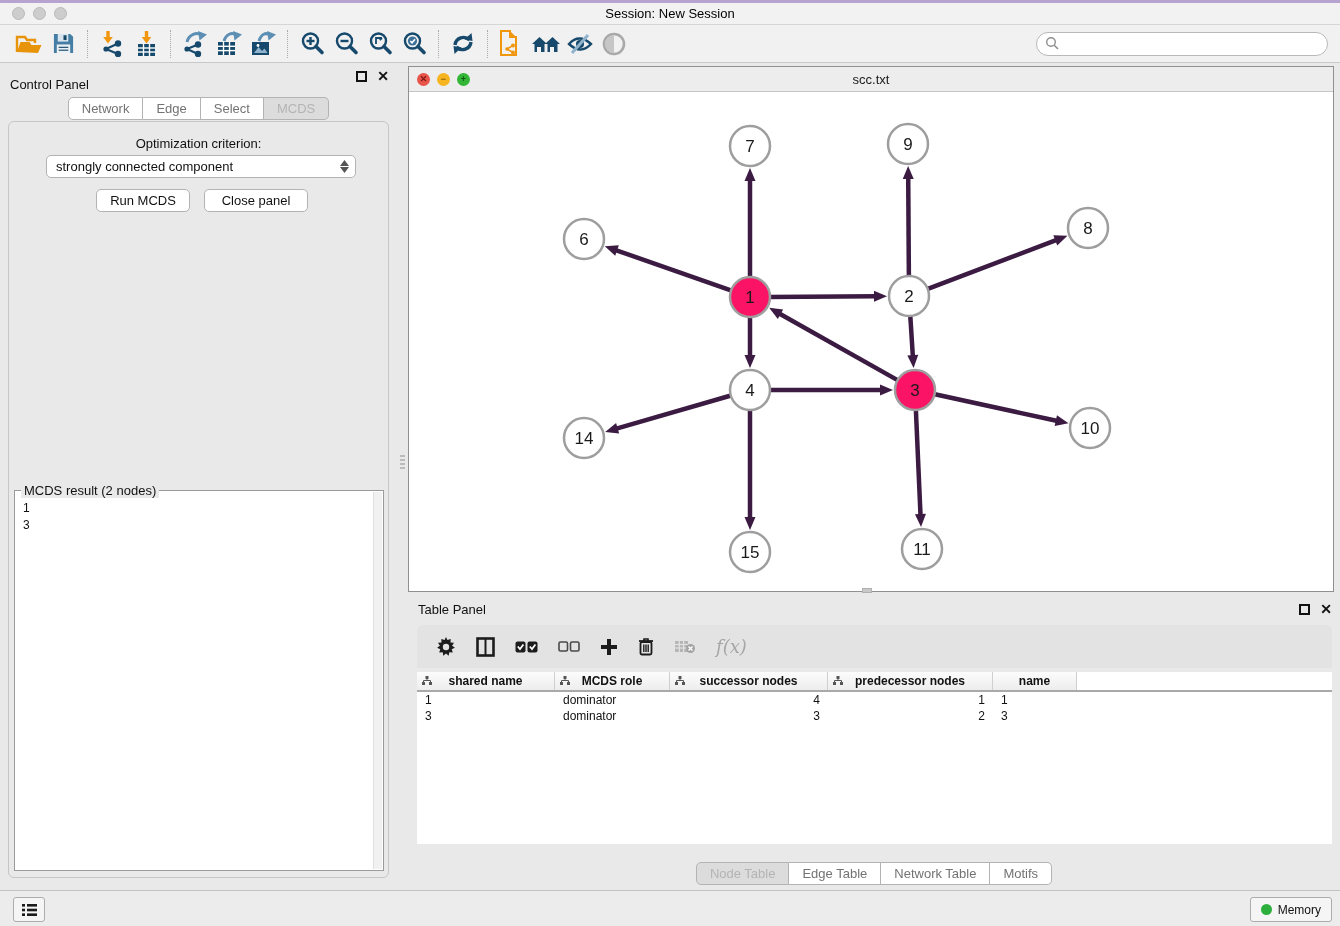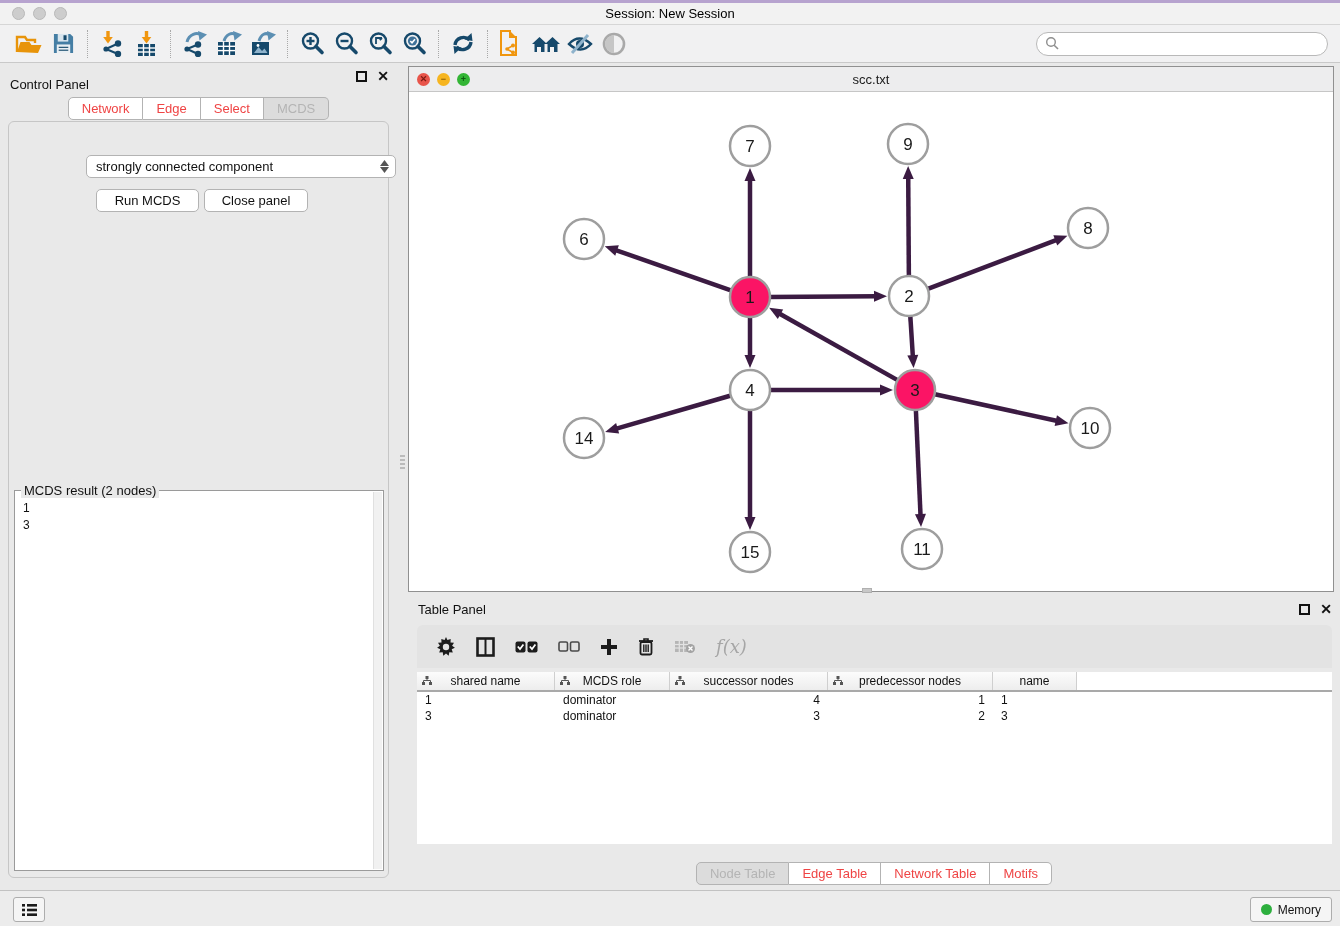--- a/index.html
+++ b/index.html
@@ -25,32 +25,32 @@
 
   
   #control-panel { left:0; top:63px; width:397px; height:827px; background:#e9e9e9; }
   #cp-header { position:absolute; left:0; top:0; width:100%; height:30px; display:flex; align-items:center; }
   #cp-title { font-size:13px; color:#111; margin-left:10px;margin-top:12px; }
   .win-btns { position:absolute; right:8px; top:8px; display:flex; gap:10px; align-items:center; }
   .float-btn { width:11px; height:11px; border:2px solid #111; }
   .close-btn { font-size:14px; font-weight:bold; color:#111; line-height:11px; }
 
   .tab-row { display:flex; justify-content:center; }
-  .tab { font-size:13px; padding:3px 13px; background:#fff; border:1px solid #b3b3b3; border-left:none; color:#ef4444; white-space:nowrap; }
+  .tab { font-size:13px; padding:3px 13px; background:#fff; border:1px solid #b3b3b3; border-left:none; color:#737373; white-space:nowrap; }
   .tab:first-child { border-left:1px solid #b3b3b3; border-radius:5px 0 0 5px; }
   .tab:last-child { border-radius:0 5px 5px 0; }
   .tab.active { background:#dcdcdc; color:#b4b4b4; }
   #cp-tabs { position:absolute; left:0; top:34px; width:100%; }
 
   #cp-body { position:absolute; left:8px; top:58px; width:381px; height:757px; border:1px solid #c6c6c6; border-radius:6px; }
   #opt-label { position:absolute; left:0; top:14px; width:100%; text-align:center; font-size:13px; color:#111; }
-  #criterion-select { position:absolute; left:37px; top:33px; width:310px; height:23px; background:#fff; border:1px solid #b3b3b3; border-radius:5px; display:flex; align-items:center; font-size:13px; padding-left:9px; color:#111;margin-left:40px; }
+  #criterion-select { position:absolute; left:37px; top:33px; width:310px; height:23px; background:#fff; border:1px solid #b3b3b3; border-radius:5px; display:flex; align-items:center; font-size:13px; padding-left:9px; color:#111; }
   #criterion-stepper { margin-left:auto; margin-right:6px; display:flex; flex-direction:column; gap:1px; }
   .btn { position:absolute; height:23px; background:#fff; border:1px solid #b3b3b3; border-radius:5px; font-size:13px; color:#111; display:flex; align-items:center; justify-content:center; }
-  #run-btn { left:87px; top:67px; width:103px; }
+  #run-btn { left:87px; top:67px; width:94px; }
   #close-panel-btn { left:195px; top:67px; width:104px; }
 
   #result-box { position:absolute; left:5px; top:368px; width:370px; height:381px; border:1px solid #9a9a9a; background:#fff; }
   #result-legend { position:absolute; left:6px; top:-8px; background:#e9e9e9; padding:0 3px; font-size:13px; color:#111; }
   #result-text { position:absolute; left:0; top:1px; right:10px; bottom:0; padding:8px 0 0 8px; font-size:12px; line-height:17px; color:#111; white-space:pre-line; }
   #result-scroll { position:absolute; right:1px; top:1px; width:9px; bottom:1px; background:#f1f1f1; border-left:1px solid #e0e0e0; }
 
   
   #vsplit { left:397px; top:63px; width:11px; height:827px; background:#e9e9e9; }
   .grip-v { position:absolute; left:3px; top:392px; width:5px; height:14px; background:linear-gradient(#bbb 2px, transparent 2px); background-size:5px 4px; }
@@ -68,21 +68,21 @@
   
   #table-panel { left:408px; top:596px; width:932px; height:294px; background:#e9e9e9; }
   #tp-header { position:absolute; left:0; top:0; width:100%; height:26px; display:flex; align-items:center; }
   #tp-title { font-size:13px; color:#111; margin-left:10px; }
   #tp-toolbar { position:absolute; left:9px; right:8px; top:29px; height:43px; background:#e3e3e3; border-radius:6px 6px 0 0; display:flex; align-items:center; gap:20px; padding-left:19px; }
   .tpt-icon { display:flex; align-items:center; justify-content:center; }
   #fx-label { font-family:"DejaVu Serif", serif; font-style:italic; font-size:18px; color:#a6a6a6; }
 
   #tp-table { position:absolute; left:9px; top:76px; right:8px; height:172px; background:#fff; }
   #tp-thead { display:flex; height:20px; border-bottom:2px solid #a9a9a9; }
-  .th { background:linear-gradient(#fcfcfc,#ededed); border-right:1px solid #cfcfcf; display:flex; align-items:center; justify-content:center; gap:5px; font-size:12px; color:#111; }
+  .th { background:linear-gradient(#fcfcfc,#ededed); border-right:1px solid #cfcfcf; display:flex; align-items:center; justify-content:center; gap:5px; font-size:12px; color:#111;font-weight:bold; }
   .th .hicon { flex:0 0 auto; position:absolute; left:5px; }
   .th { position:relative; }
   .trow { display:flex; height:16px; }
   .td { font-size:12px; color:#111; padding:1px 8px 0 8px; white-space:nowrap; overflow:hidden; }
 
   #tp-tabs { position:absolute; left:0; top:266px; width:100%; }
 
   
   #statusbar { left:0; top:890px; width:1340px; height:36px; background:#ececec; border-top:1px solid #c2c2c2; }
   #list-btn { position:absolute; left:13px; top:6px; width:32px; height:25px; background:#f5f5f5; border:1px solid #adadad; border-radius:3px; display:flex; align-items:center; justify-content:center; }
@@ -271,20 +271,21 @@
   </div>
 
   <div id="cp-tabs" class="tab-row">
     <div class="tab">Network</div>
     <div class="tab">Edge</div>
     <div class="tab">Select</div>
     <div class="tab active">MCDS</div>
   </div>
 
   <div id="cp-body">
+    <div id="opt-label">Optimization criterion:</div>
 
     <div id="criterion-select">
       <span>strongly connected component</span>
       <span id="criterion-stepper">
         <svg width="9" height="6" viewBox="0 0 9 6">
             <path d="M4.5 0 L9 6 H0 z" fill="#555"></path>
           </svg>
         <svg width="9" height="6" viewBox="0 0 9 6">
             <path d="M4.5 6 L0 0 H9 z" fill="#555"></path>
           </svg>

